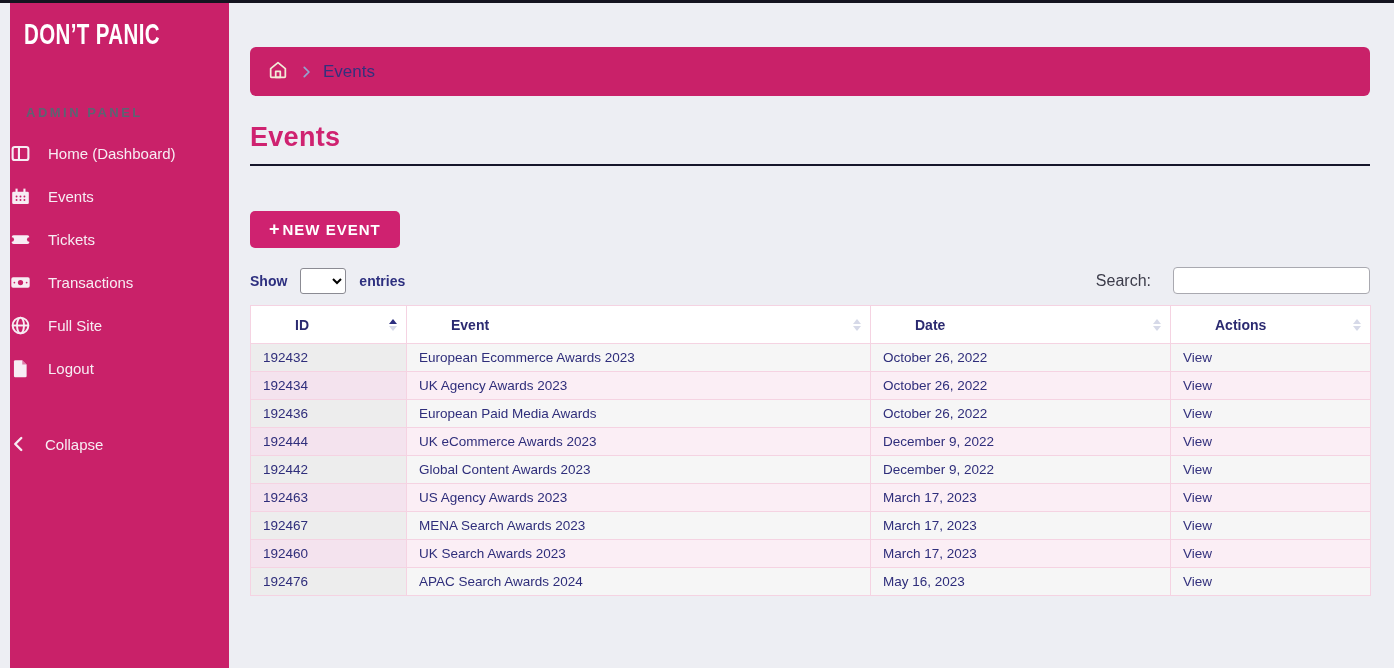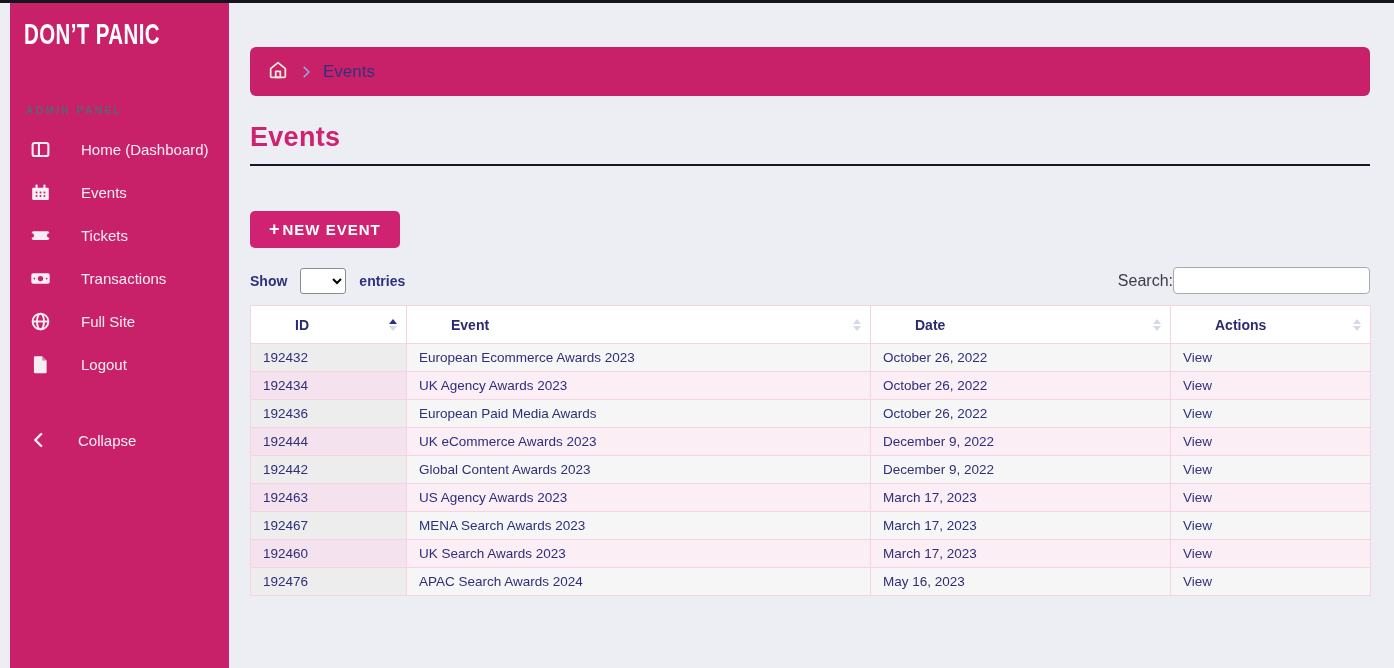--- a/index.html
+++ b/index.html
@@ -15,27 +15,27 @@
   .sidebar {
     position:fixed; left:10px; top:3px; bottom:0; width:219px;
     background:#c92169; color:#f7edf4;
   }
   .logo {
     margin:15px 0 0 14px; font-size:27px; font-weight:900; color:#ffffff;
     letter-spacing:0.5px; transform:scaleX(0.76) scaleY(1.08);
     transform-origin:left top; white-space:nowrap;
   }
   .section-label {
-    margin:56px 0 0 16px; font-size:10px; font-weight:800;
+    margin:56px 0 0 16px; font-size:13px; font-weight:800;
     letter-spacing:2.5px; color:#5d6372;
   }
   .nav { margin-top:12px; }
   .nav-item {
-    display:flex; align-items:center; gap:30px;
-    padding:11px 20px; font-size:15px; color:#f7edf4; cursor:pointer;
+    display:flex; align-items:center; gap:17px;
+    padding:11px 0; font-size:15px; color:#f7edf4; cursor:pointer;
   }
   .nav-item svg { flex:0 0 auto; display:block; }
   .collapse-item { margin-top:34px; }
 
   
   .main { margin-left:219px; padding:44px 24px 0 31px; }
   .breadcrumb {
     height:49px; width:1120px; background:#c92169; border-radius:6px;
     display:flex; align-items:center; padding:0 17px; gap:10px;
   }
@@ -59,21 +59,21 @@
 
   .controls {
     width:1120px; margin-top:19px; display:flex; align-items:center;
     justify-content:space-between;
   }
   .show-entries { display:flex; align-items:center; gap:13px; font-size:14px; font-weight:700; color:#2d2f7f; }
   .entries-select {
     width:46px; height:26px; border:1px solid #8b8b93; border-radius:3px;
     background:#ffffff; font-size:13px;
   }
-  .search-wrap { display:flex; align-items:center; gap:0; }
+  .search-wrap { display:flex; align-items:center; gap:22px; }
   .search-label { font-size:16px; color:#3b3b49; }
   .search-input {
     width:197px; height:27px; border:1px solid #a9a9b0; border-radius:4px;
     background:#ffffff; padding:0 8px; font-size:13px; color:#2f2e7b;
   }
 
   
   table.events {
     margin-top:11px; width:1120px; border-collapse:collapse; table-layout:fixed;
     background:#ffffff;

